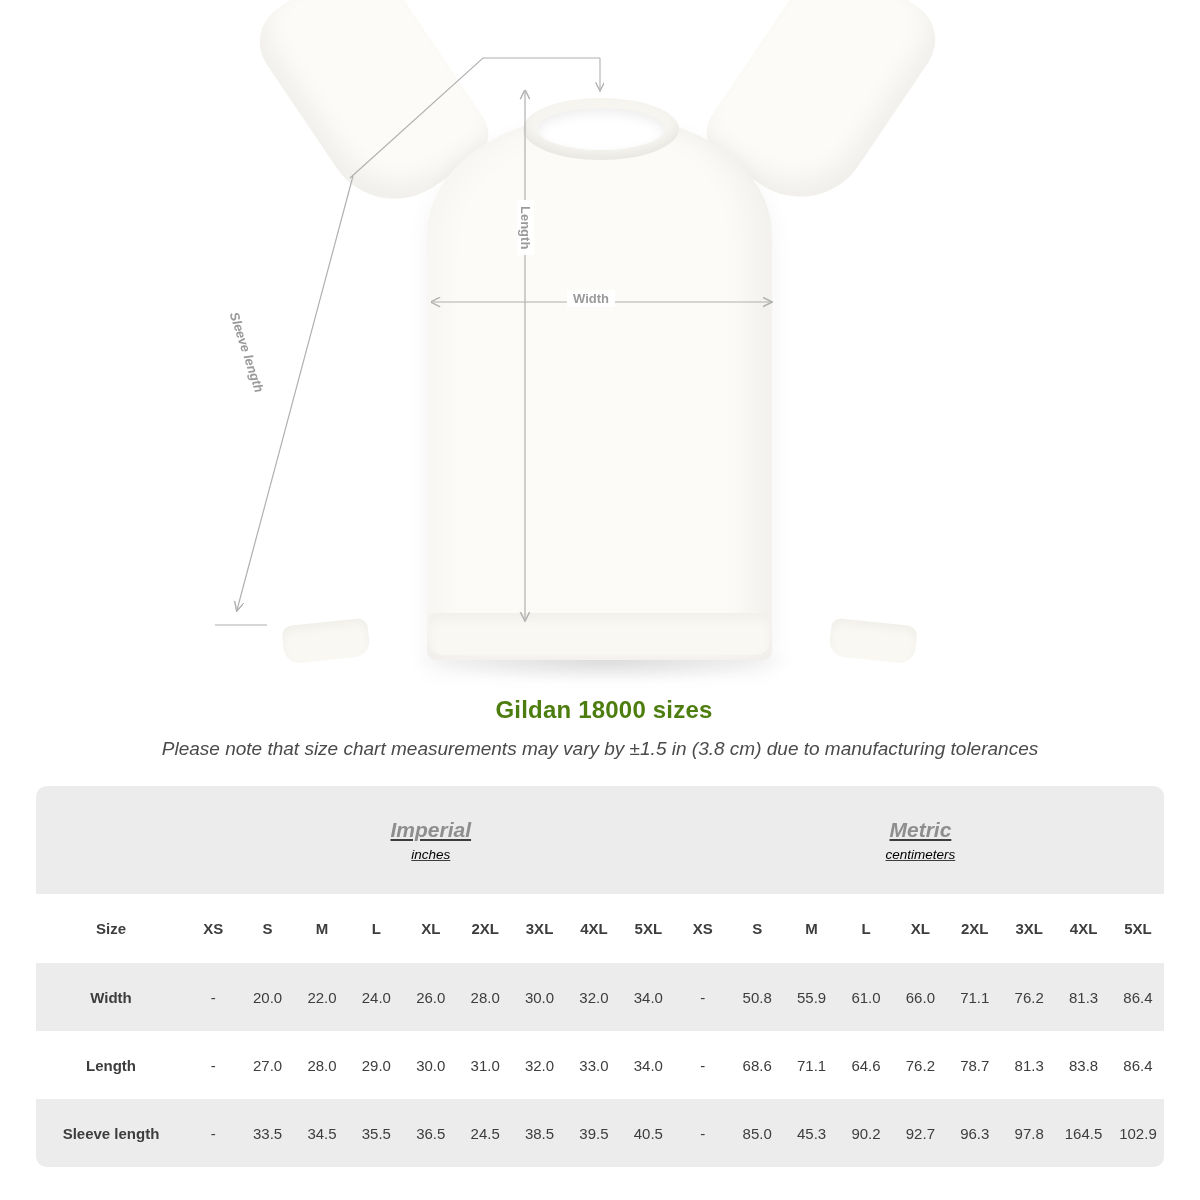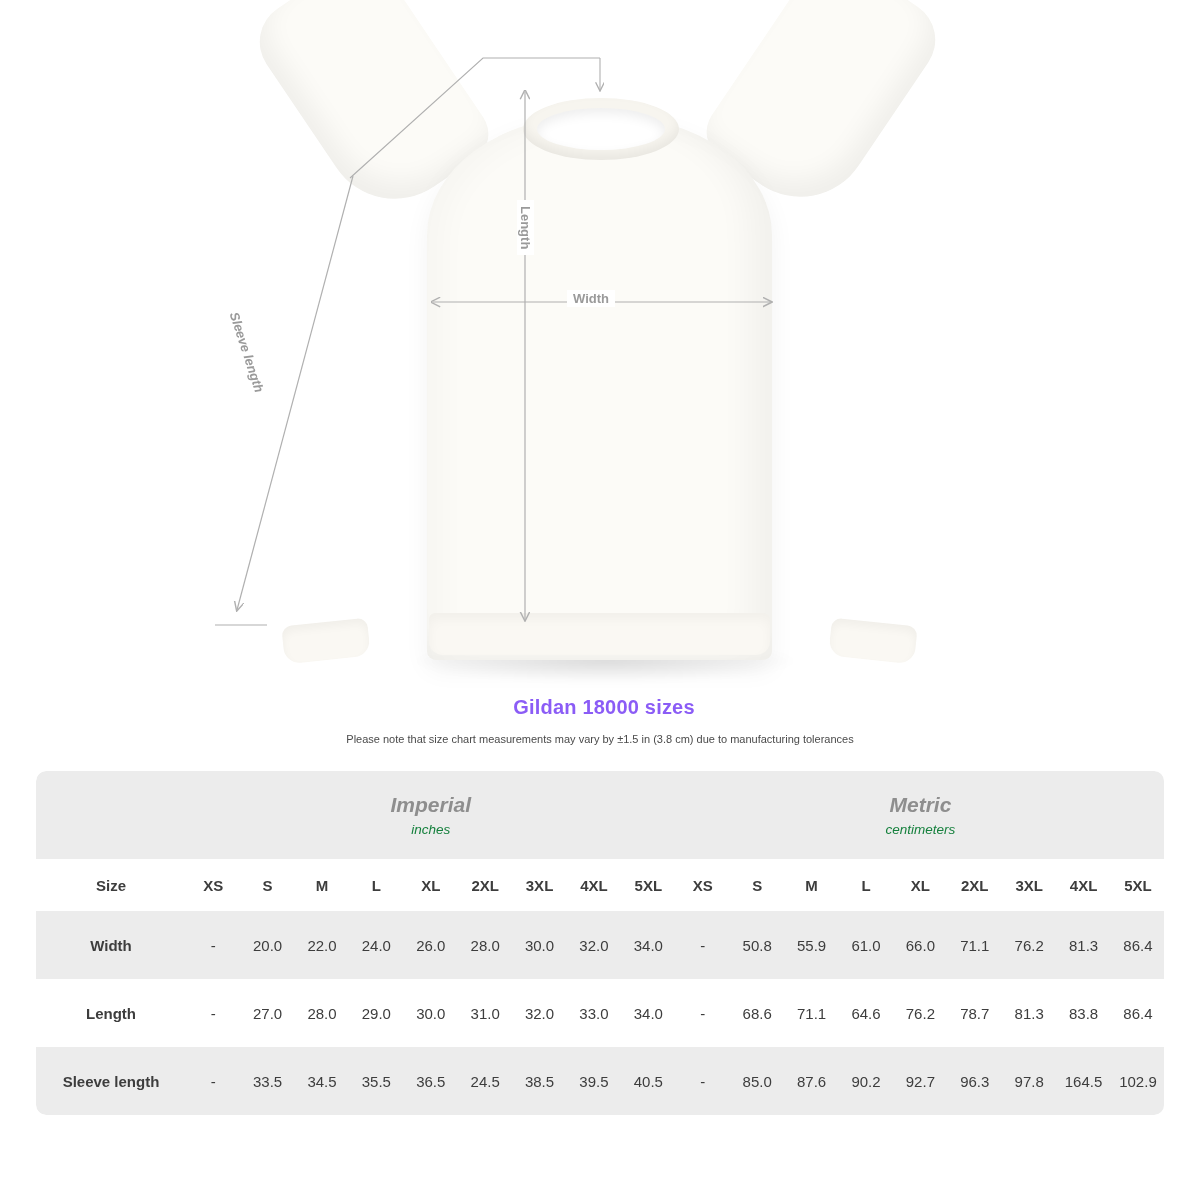--- a/index.html
+++ b/index.html
@@ -166,28 +166,29 @@
     font-style: italic;
     white-space: nowrap;
   }
 
   
   .title-block {
     text-align: center;
     margin-top: 6px;
   }
   .chart-title {
-    font-size: 20px;
+    font-size: 24px;
     font-weight: bold;
-    color: #8b5cf6;
+    color: #4d7c0f;
     letter-spacing: 0.2px;
     padding-left: 8px;
   }
   .chart-note {
-    font-size: 11px;
+    font-size: 19px;
+    font-style: italic;
     color: #4a4a4a;
     margin-top: 14px;
   }
 
   
   .table-wrap {
     margin: 26px 36px 0 36px;
     border-radius: 10px;
     overflow: hidden;
   }
@@ -199,38 +200,39 @@
   table.size-table td, table.size-table th {
     text-align: center;
     vertical-align: middle;
     font-size: 15px;
     color: #3d3d3d;
     border: none;
     padding: 0;
   }
   .unit-row td {
     background: #ececec;
-    height: 88px;
+    height: 108px;
+    text-decoration: underline;
   }
   .unit-name {
     font-size: 21px;
     font-style: italic;
     font-weight: bold;
     color: #8e8e8e;
     line-height: 1.1;
   }
   .unit-sub {
     font-size: 13.5px;
     font-style: italic;
-    color: #15803d;
+    color: #000000;
     margin-top: 6px;
   }
   .header-row td {
     background: #ffffff;
-    height: 52px;
+    height: 69px;
     font-weight: bold;
     font-size: 15.5px;
     color: #3a3a3a;
   }
   .row-label {
     font-weight: bold;
     font-size: 15.5px;
     color: #3a3a3a;
   }
   tr.data-row td {
@@ -400,21 +402,21 @@
           <td>33.5</td>
           <td>34.5</td>
           <td>35.5</td>
           <td>36.5</td>
           <td>24.5</td>
           <td>38.5</td>
           <td>39.5</td>
           <td>40.5</td>
           <td>-</td>
           <td>85.0</td>
-          <td>87.6</td>
+          <td>45.3</td>
           <td>90.2</td>
           <td>92.7</td>
           <td>96.3</td>
           <td>97.8</td>
           <td>164.5</td>
           <td class="corner-br">102.9</td>
         </tr>
       </tbody>
   </table>
 </div>

